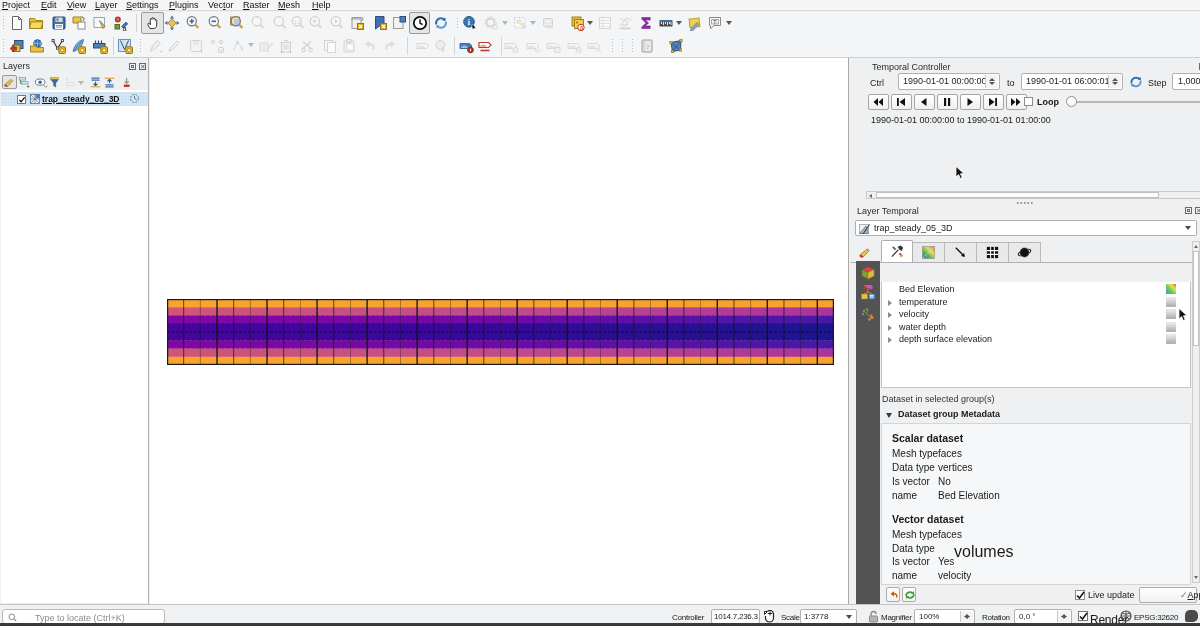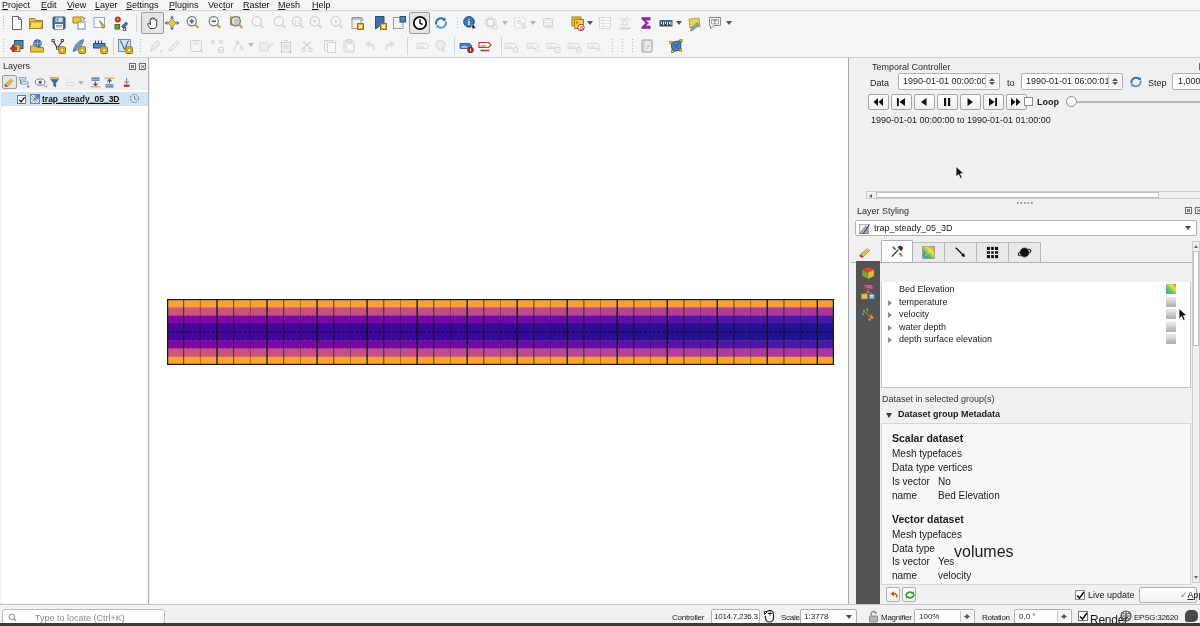--- a/index.html
+++ b/index.html
@@ -671,21 +671,21 @@
 </div>
 
 <div class="abs" style="left:851px;top:58px;width:349px;height:546px;background:#eff0f1;">
 
   <div class="abs" style="left:14px;top:0;width:349px;height:141px;">
     <div class="lbl" style="left:7px;top:4px;color:#2b2b2b;">Temporal Controller</div>
     <div class="abs" style="left:334px;top:5px;width:7px;height:7px;border:1px solid #6a6a6a;">
         <span style="position:absolute;left:1px;top:1px;width:3px;height:3px;border:1px solid #6a6a6a;"></span>
       </div>
     <div class="abs" style="left:344px;top:5px;width:7px;height:7px;border:1px solid #6a6a6a;font-size:6.5px;line-height:6px;text-align:center;color:#555;">✕</div>
-    <div class="lbl" style="left:5px;top:20px;">Data</div>
+    <div class="lbl" style="left:5px;top:20px;">Ctrl</div>
     <div class="inp" style="left:33px;top:15px;width:102px;height:17px;line-height:15px;padding-left:4px;">1990-01-01 00:00:00<span class="spin"></span></div>
     <div class="lbl" style="left:142px;top:20px;">to</div>
     <div class="inp" style="left:156px;top:15px;width:102px;height:17px;line-height:15px;padding-left:4px;">1990-01-01 06:00:01<span class="spin"></span></div>
     <div class="abs" id="tc-refresh" style="left:264px;top:17px;width:14px;height:14px;">
         <svg width="14" height="14" viewBox="0 0 14 14">
           <path d="M2.5 8.5 A4.5 4.5 0 0 1 7.5 2.8 a4.5 4.5 0 0 1 3.6 1.8" fill="none" stroke="#2f6fb1" stroke-width="1.9"></path>
           <path d="M11.8 2 v3 h-3z" fill="#2f6fb1"></path>
           <path d="M11.5 5.5 A4.5 4.5 0 0 1 6.5 11.2 a4.5 4.5 0 0 1 -3.6-1.8" fill="none" stroke="#5b9bd5" stroke-width="1.9"></path>
           <path d="M2.2 12 v-3 h3z" fill="#5b9bd5"></path>
         </svg>
@@ -752,21 +752,21 @@
           <path d="M1 0.5 L1 11 L3.6 8.6 L5.3 12.5 L7.2 11.6 L5.5 7.8 L9 7.6z" fill="#111" stroke="#fff" stroke-width="0.8"></path>
         </svg>
       </div>
   </div>
 
   <div class="abs" style="left:0;top:142px;width:349px;height:4px;">
     <div class="abs" style="left:165px;top:2px;width:18px;height:2px;background-image:radial-gradient(circle,#9a9a9a 0.7px,transparent 0.8px);background-size:3.5px 2px;"></div>
   </div>
 
   <div class="abs" style="left:0;top:145px;width:349px;height:401px;">
-    <div class="lbl" style="left:6px;top:3px;color:#2b2b2b;">Layer Styling</div>
+    <div class="lbl" style="left:6px;top:3px;color:#2b2b2b;">Layer Temporal</div>
     <div class="abs" style="left:334px;top:4px;width:7px;height:7px;border:1px solid #6a6a6a;">
         <span style="position:absolute;left:1px;top:1px;width:3px;height:3px;border:1px solid #6a6a6a;"></span>
       </div>
     <div class="abs" style="left:344px;top:4px;width:7px;height:7px;border:1px solid #6a6a6a;font-size:6.5px;line-height:6px;text-align:center;color:#555;">✕</div>
 
     <div class="inp" style="left:4px;top:17px;width:342px;height:16px;line-height:14px;">
       <span class="abs" id="ls-meshicon" style="left:3px;top:2px;width:11px;height:11px;">
           <svg width="11" height="11" viewBox="0 0 11 11">
             <rect x="0.5" y="1.5" width="9" height="9" fill="#f0f2f4" stroke="#9aa4ac" stroke-width="0.8"></rect>
             <path d="M0.5 10.5 L7 3 L9.5 10.5z" fill="#aeb8c0" stroke="#5f6a72" stroke-width="0.7"></path>

